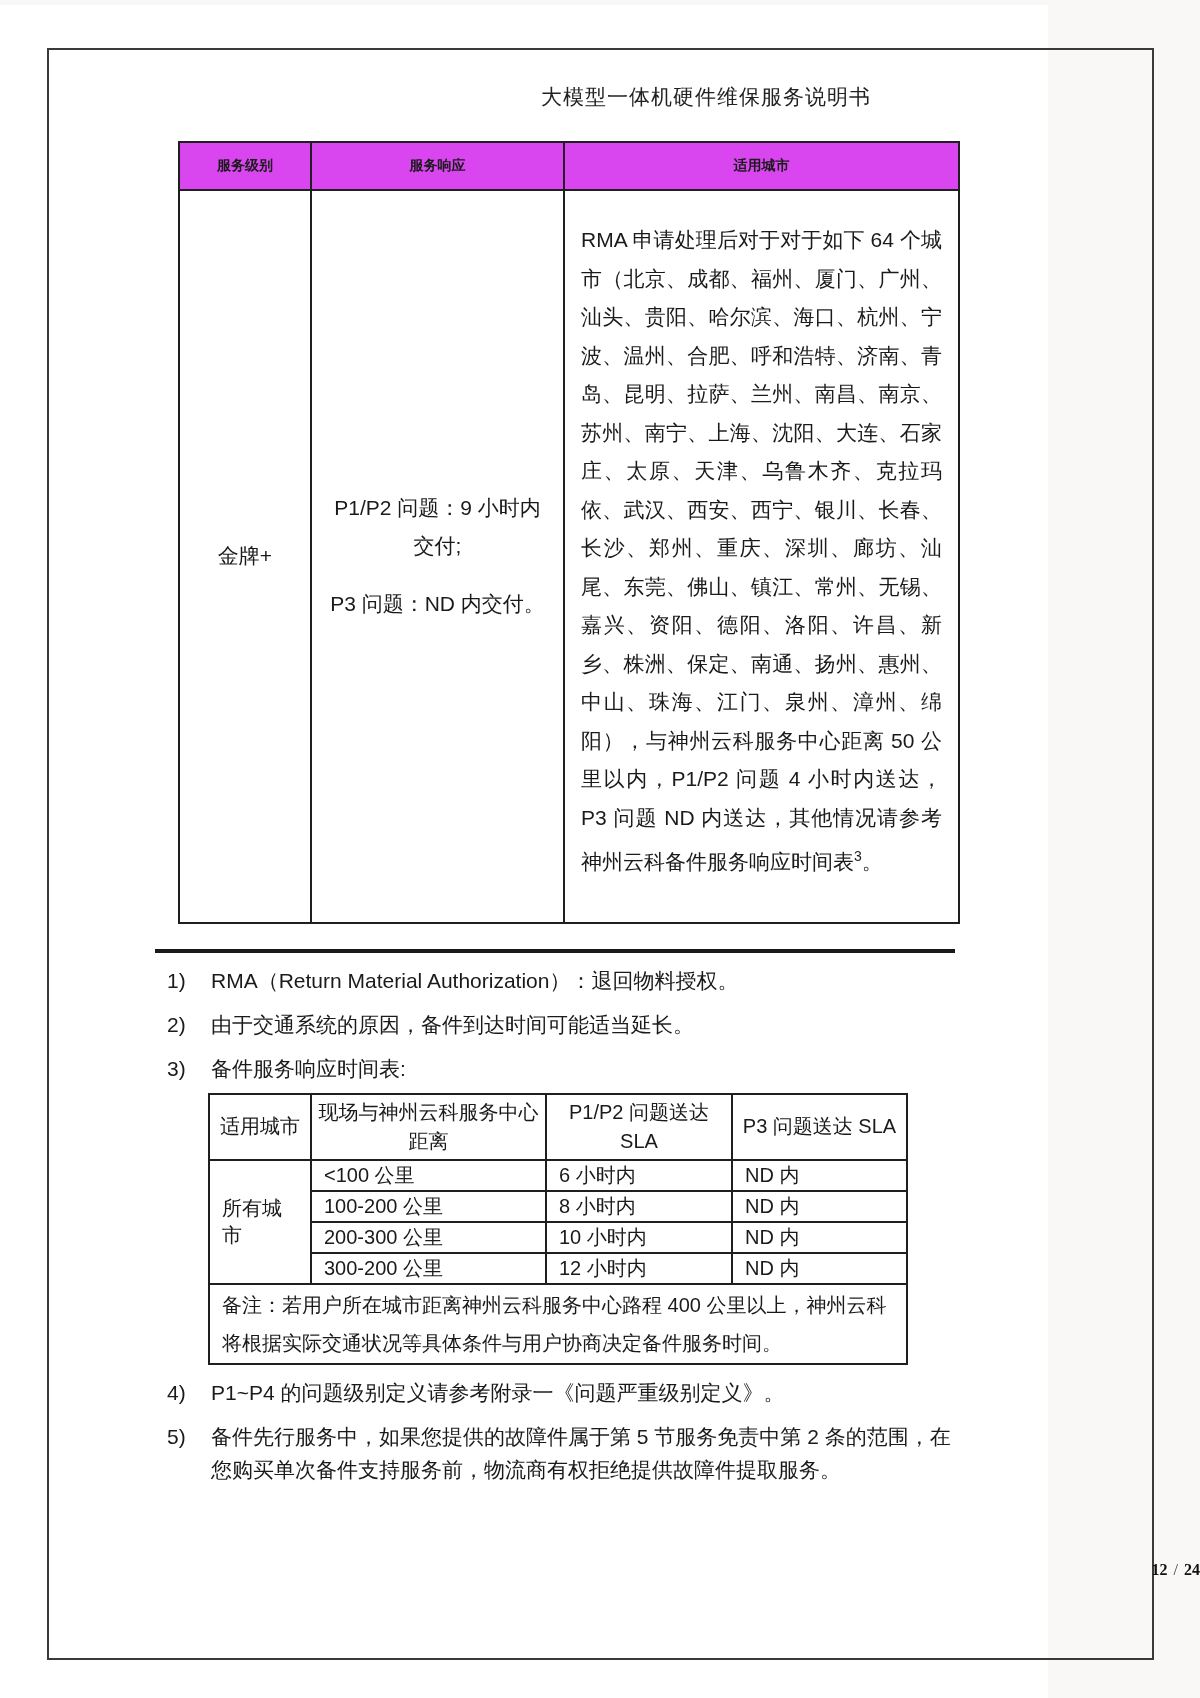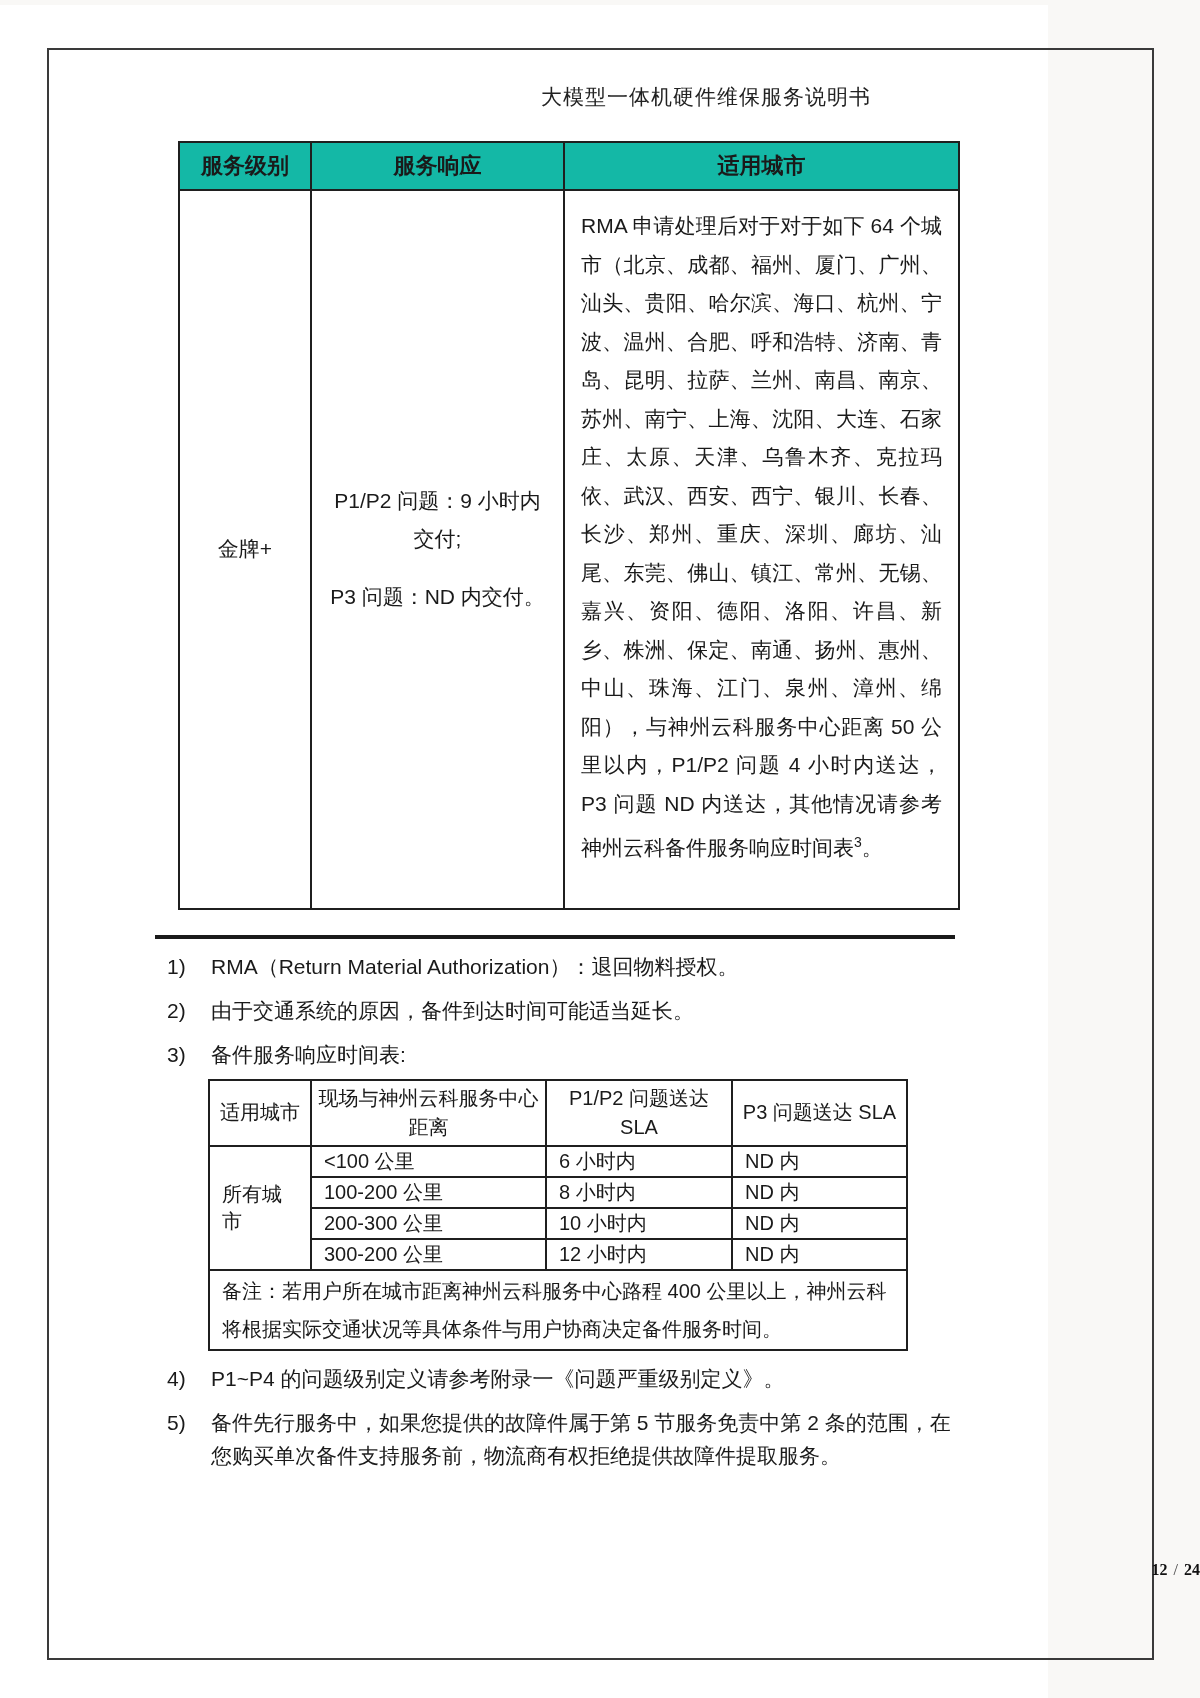--- a/index.html
+++ b/index.html
@@ -36,22 +36,22 @@
   table { border-collapse: collapse; }
   .service-table {
     margin: 30px 0 0 178px;
     width: 780px;
     table-layout: fixed;
   }
   .service-table th, .service-table td {
     border: 2px solid #1f1f1f;
   }
   .service-table th {
-    background: #14b8a6;
-    font-size: 22px;
+    background: #d946ef;
+    font-size: 14px;
     font-weight: bold;
     height: 48px;
   }
   .col-level { width: 132px; }
   .col-response { width: 253px; }
   .col-cities { width: 395px; }
   .cell-level {
     text-align: center;
     font-size: 21px;
     vertical-align: middle;
@@ -60,21 +60,21 @@
     text-align: center;
     font-size: 21px;
     vertical-align: middle;
     line-height: 38px;
     padding: 10px 14px;
   }
   .cell-response .resp-p3 { margin-top: 20px; }
   .cell-cities {
     font-size: 21px;
     line-height: 38.5px;
-    padding: 16px 16px 40px 16px;
+    padding: 30px 16px 40px 16px;
     text-align: justify;
     vertical-align: top;
   }
   .cell-cities sup { font-size: 14px; }
   
   .divider {
     margin: 25px 0 0 155px;
     width: 800px;
     border-top: 4px solid #1a1a1a;
   }

